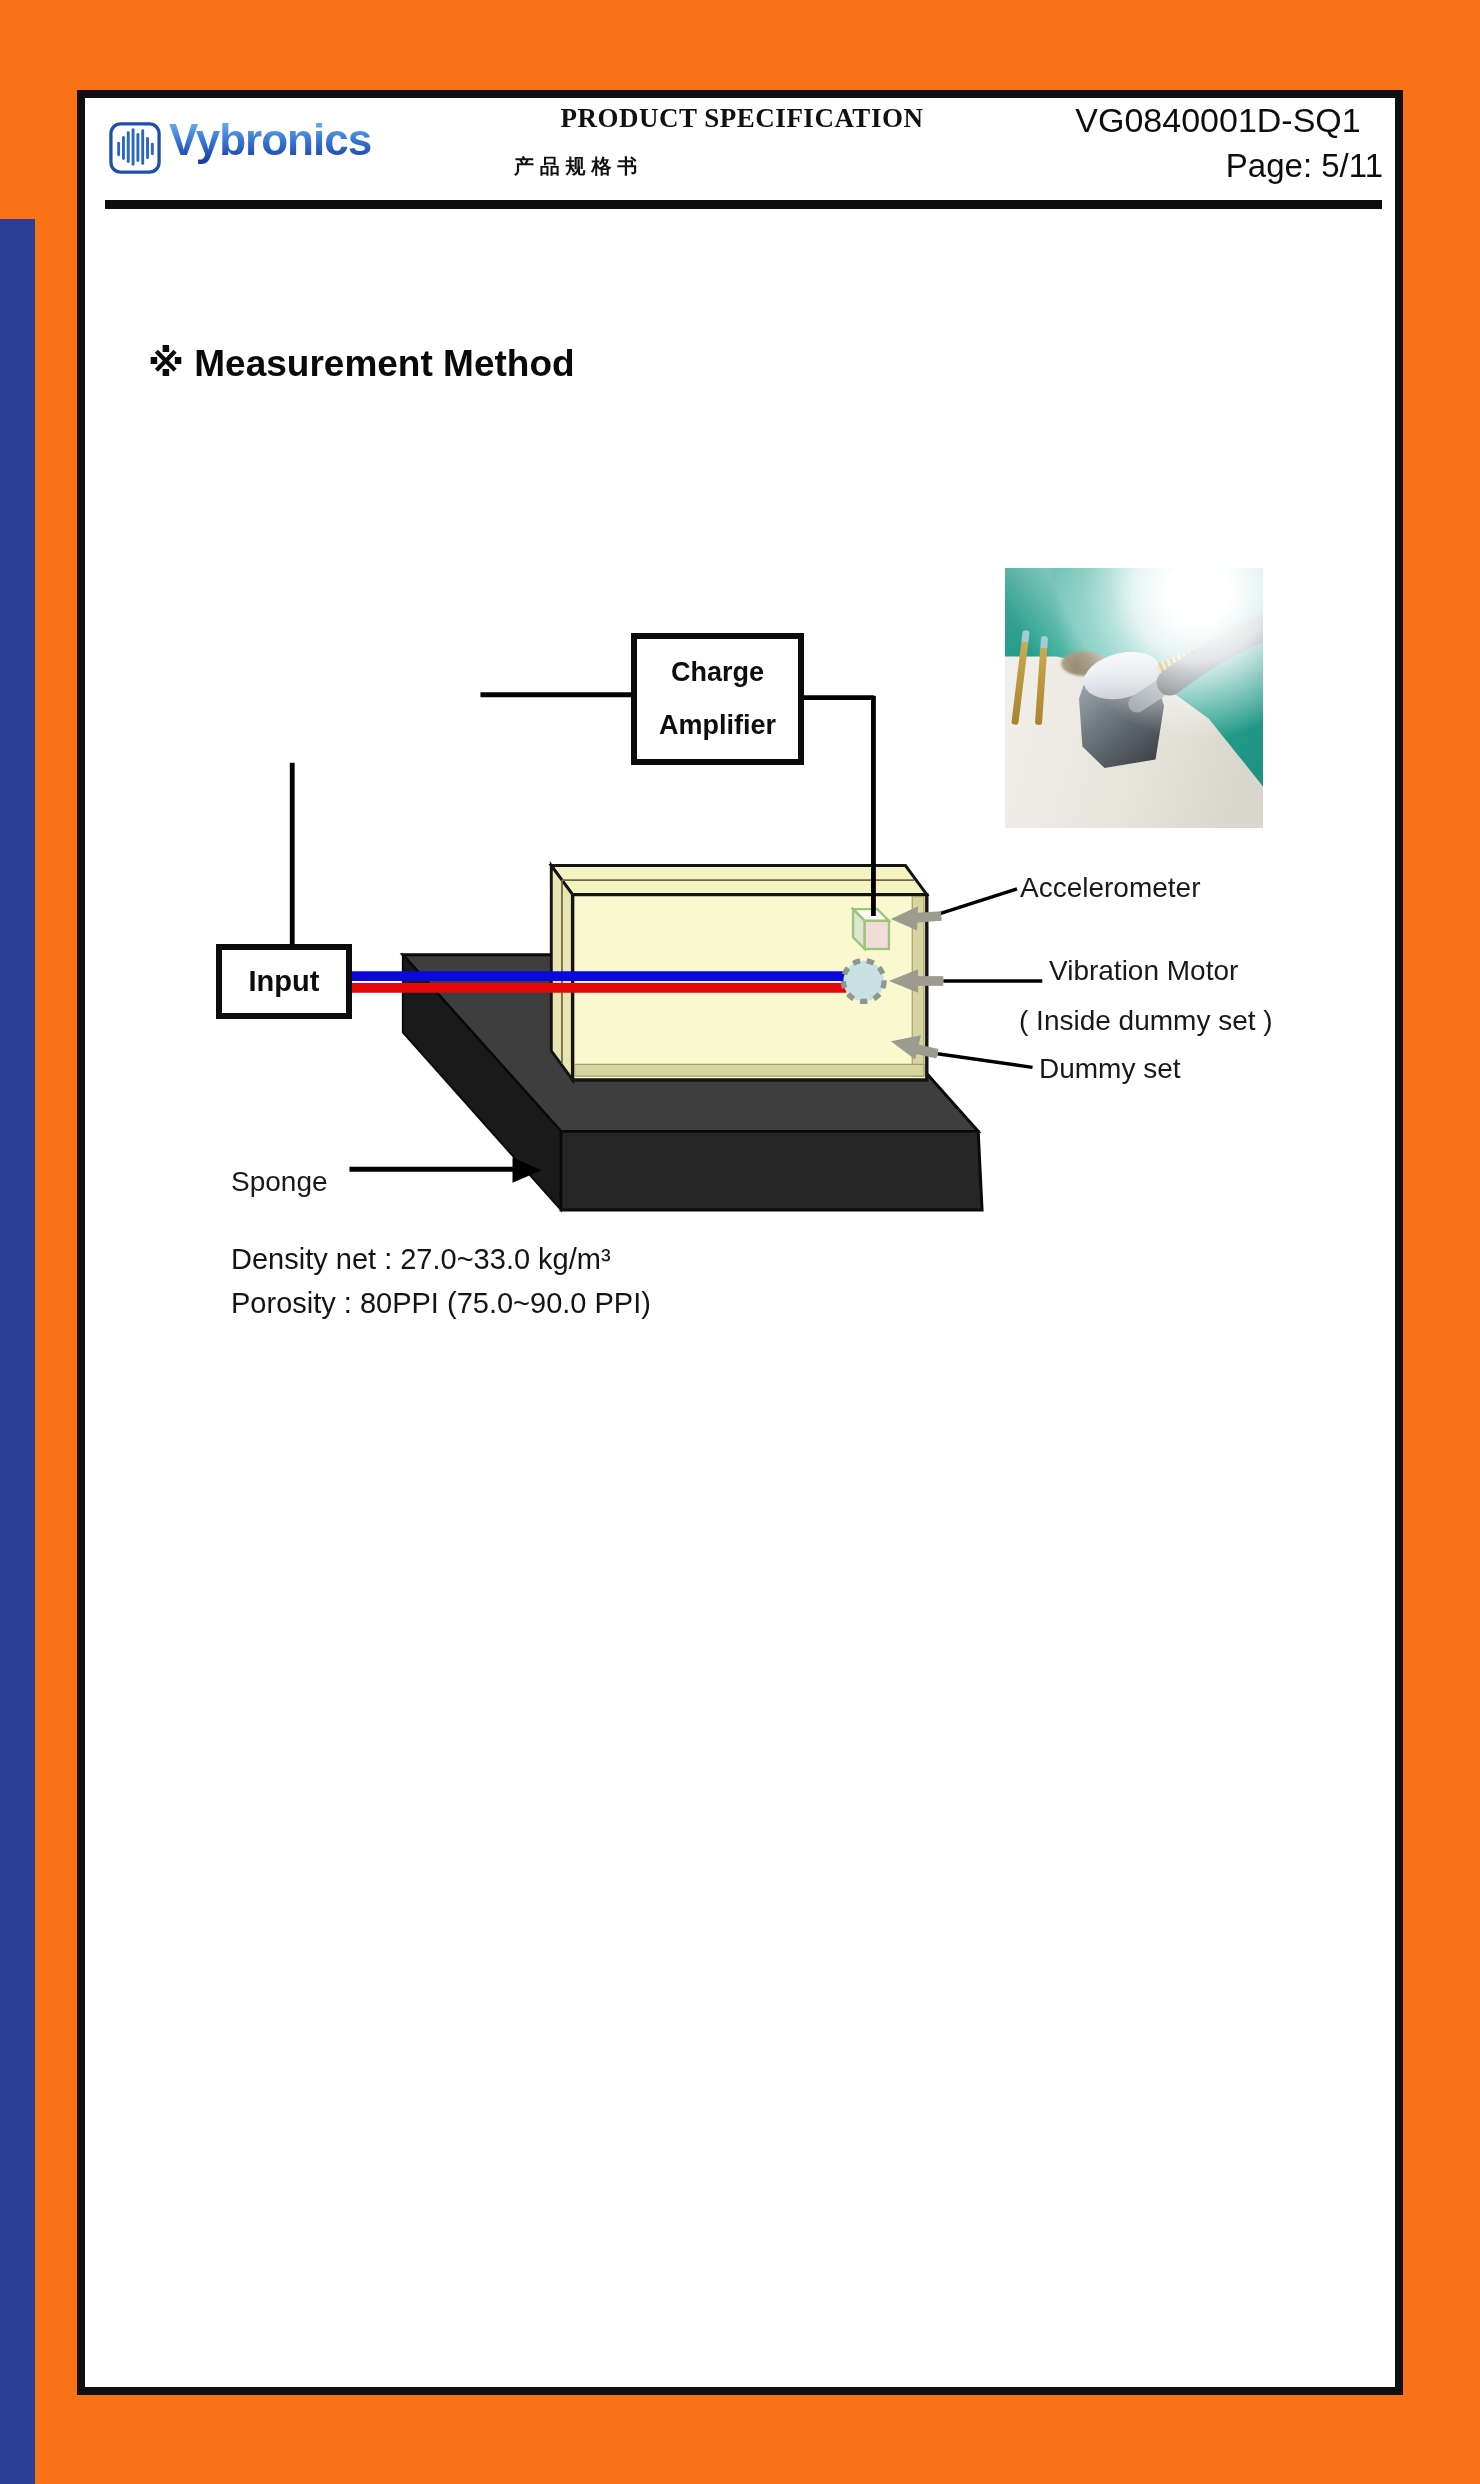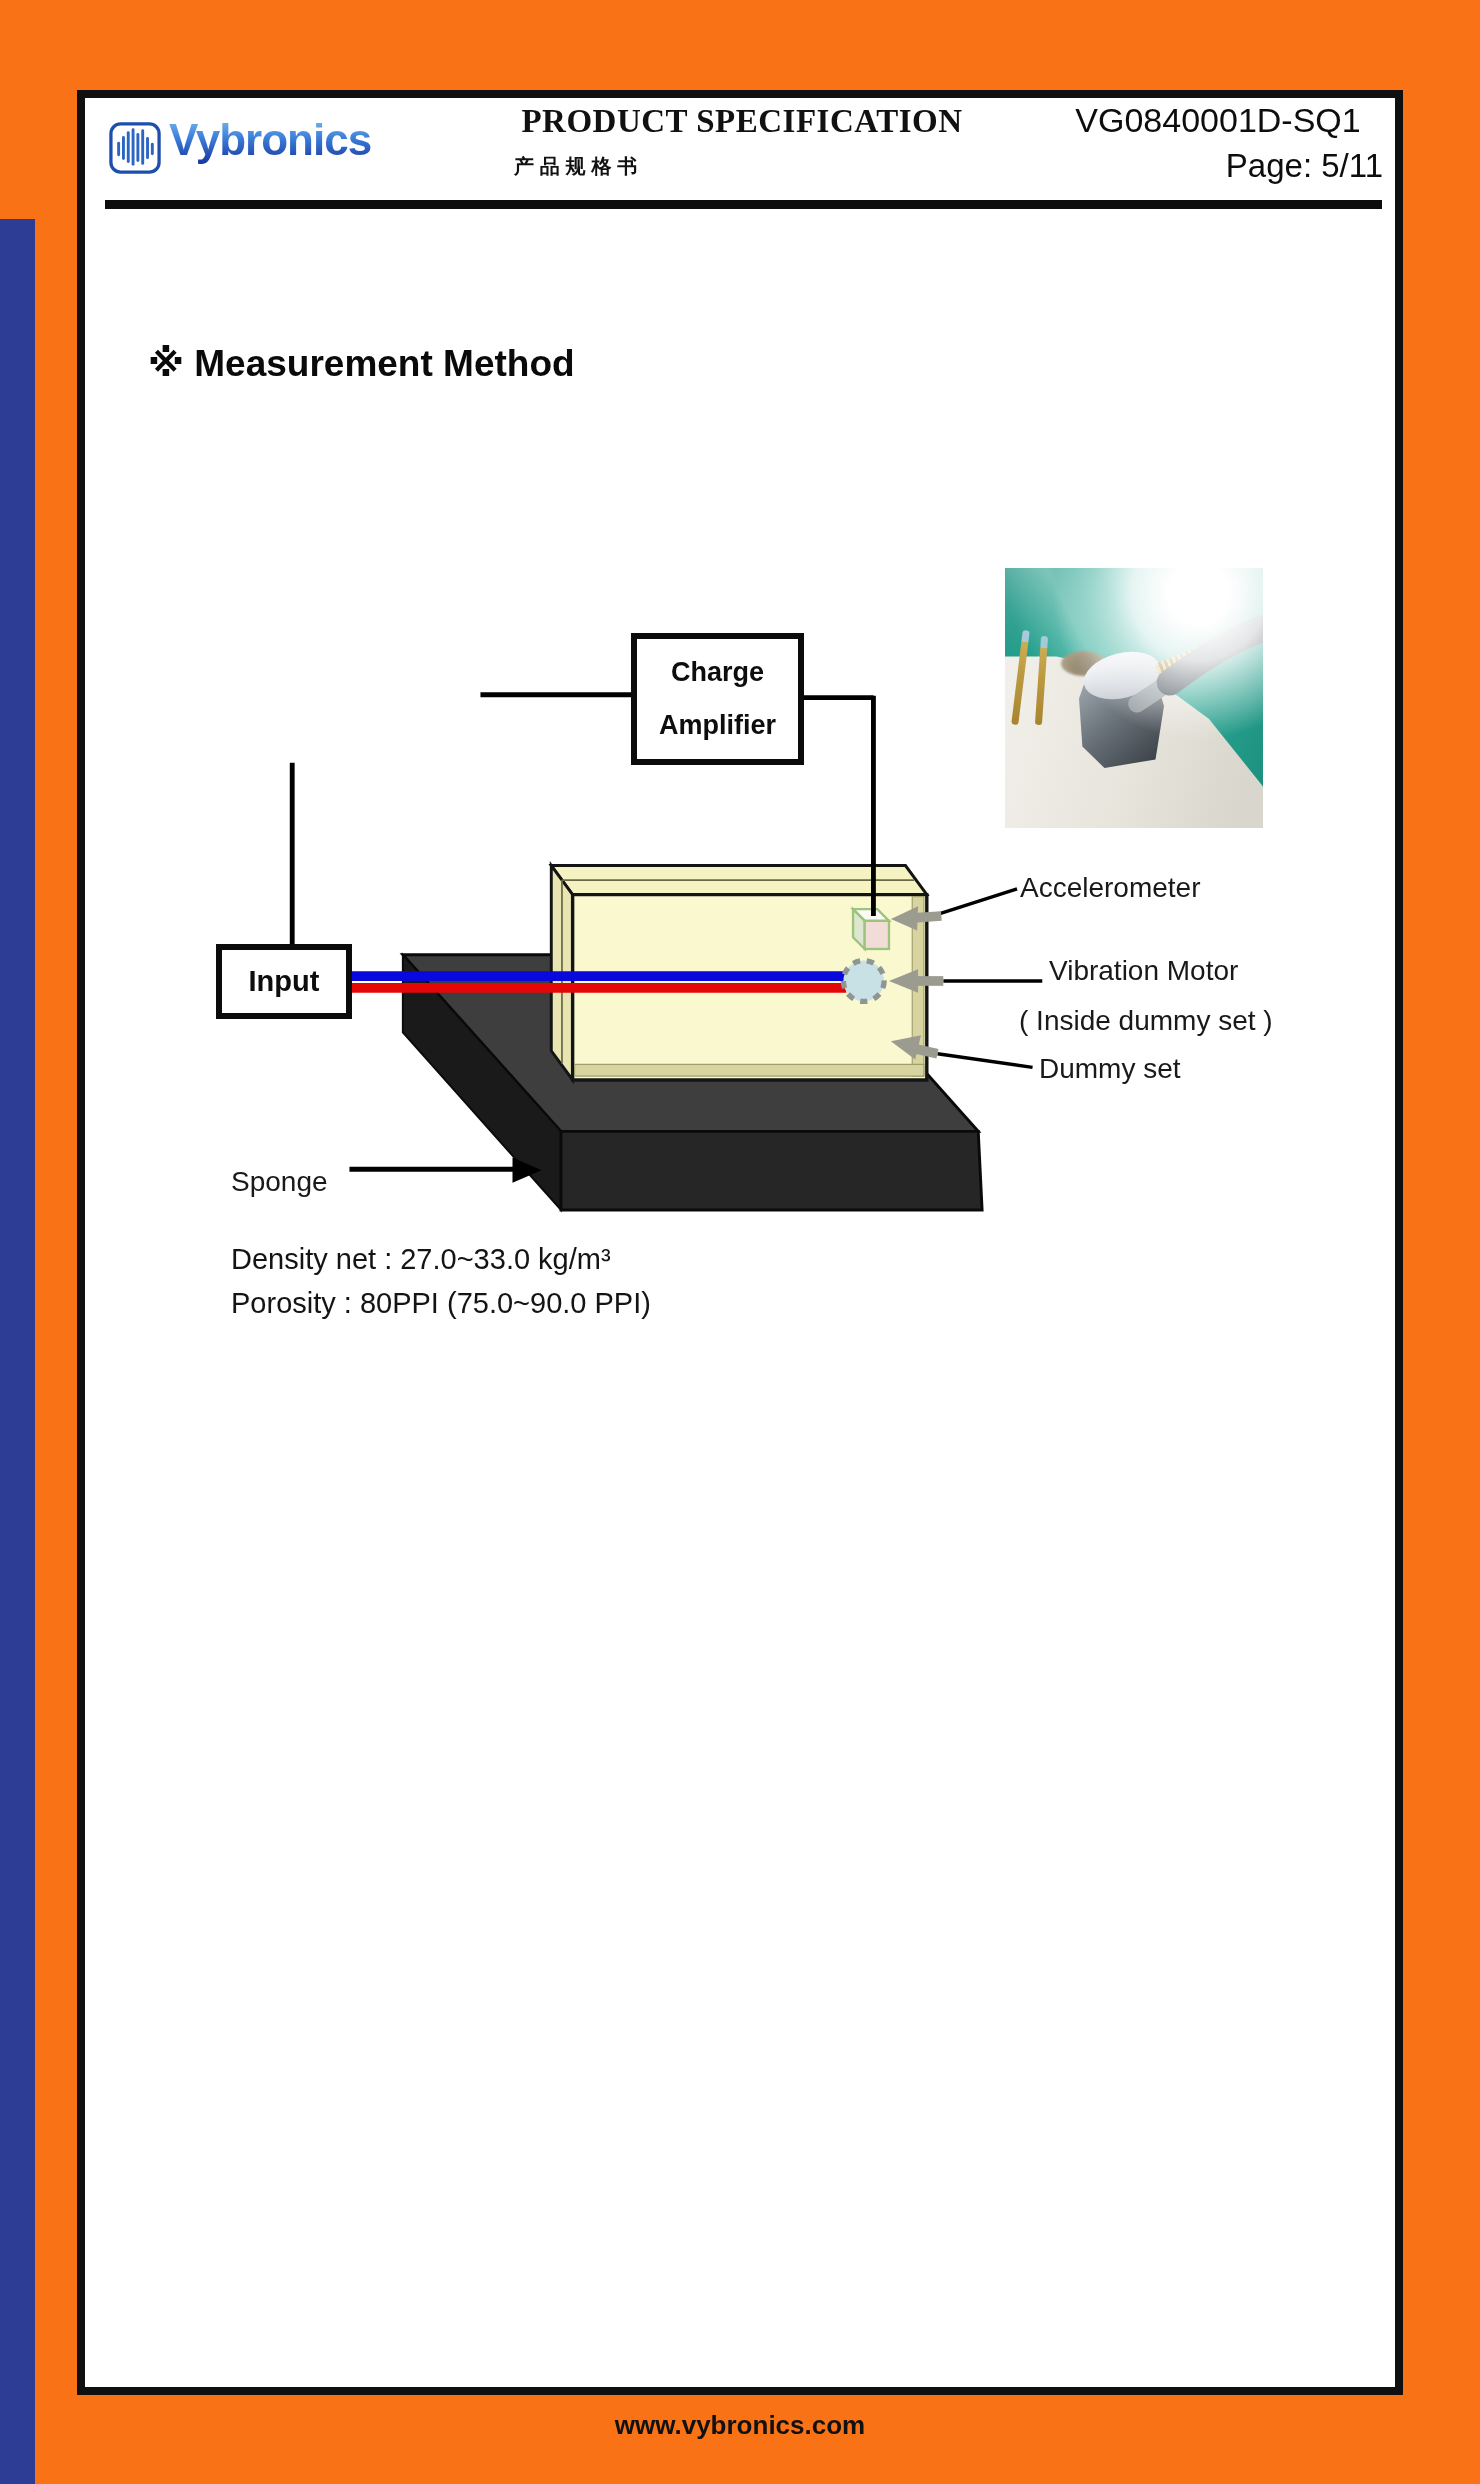--- a/index.html
+++ b/index.html
@@ -14,21 +14,21 @@
   .frame{left:77px;top:90px;width:1326px;height:2305px;border:8.7px solid #101010;box-sizing:border-box;background:#fff;}
 
   
   .logo-box{left:109px;top:122px;width:52px;height:52px;}
   .brand{left:169px;top:115px;font-size:44px;font-weight:700;letter-spacing:-1px;color:#2a62c8;}
   @supports ((-webkit-background-clip:text)){
     .brand{background:linear-gradient(180deg,#7fc2f0 0%,#3a7bd8 48%,#16339a 100%);
            -webkit-background-clip:text;background-clip:text;-webkit-text-fill-color:transparent;color:transparent;}
   }
   .title-en{left:514px;top:103px;width:456px;text-align:center;font-family:"Liberation Serif","DejaVu Serif",serif;
-            font-size:33px;font-weight:700;color:#111;letter-spacing:0.5px;}
+            font-size:27px;font-weight:700;color:#111;letter-spacing:0.5px;}
   .title-zh{left:514px;top:153px;width:456px;font-family:"Liberation Serif","DejaVu Serif",serif;
             font-size:20px;font-weight:600;color:#111;letter-spacing:5.8px;}
   .doc-no{left:1053px;top:101px;width:330px;text-align:center;font-size:34px;color:#0d0d0d;}
   .page-no{left:1053px;top:147px;width:330px;text-align:right;font-size:33px;color:#0d0d0d;}
   .hdr-rule{left:105px;top:200px;width:1277px;height:8.7px;background:#0d0d0d;}
 
   
   .section-h{left:148px;top:342px;font-size:37px;font-weight:700;color:#0a0a0a;}
 
   
@@ -180,16 +180,15 @@
 
   <div class="abs dlabel lab-accel">Accelerometer</div>
   <div class="abs dlabel lab-motor">Vibration Motor</div>
   <div class="abs dlabel lab-inside">( Inside dummy set )</div>
   <div class="abs dlabel lab-dummy">Dummy set</div>
   <div class="abs dlabel lab-sponge">Sponge</div>
 
   <div class="abs note note-density">Density net : 27.0~33.0 kg/m³</div>
   <div class="abs note note-porosity">Porosity : 80PPI (75.0~90.0 PPI)</div>
 
-  <div class="abs footer-url">www.vybronics.com</div>
 
 </div>
 
 
 </body></html>

